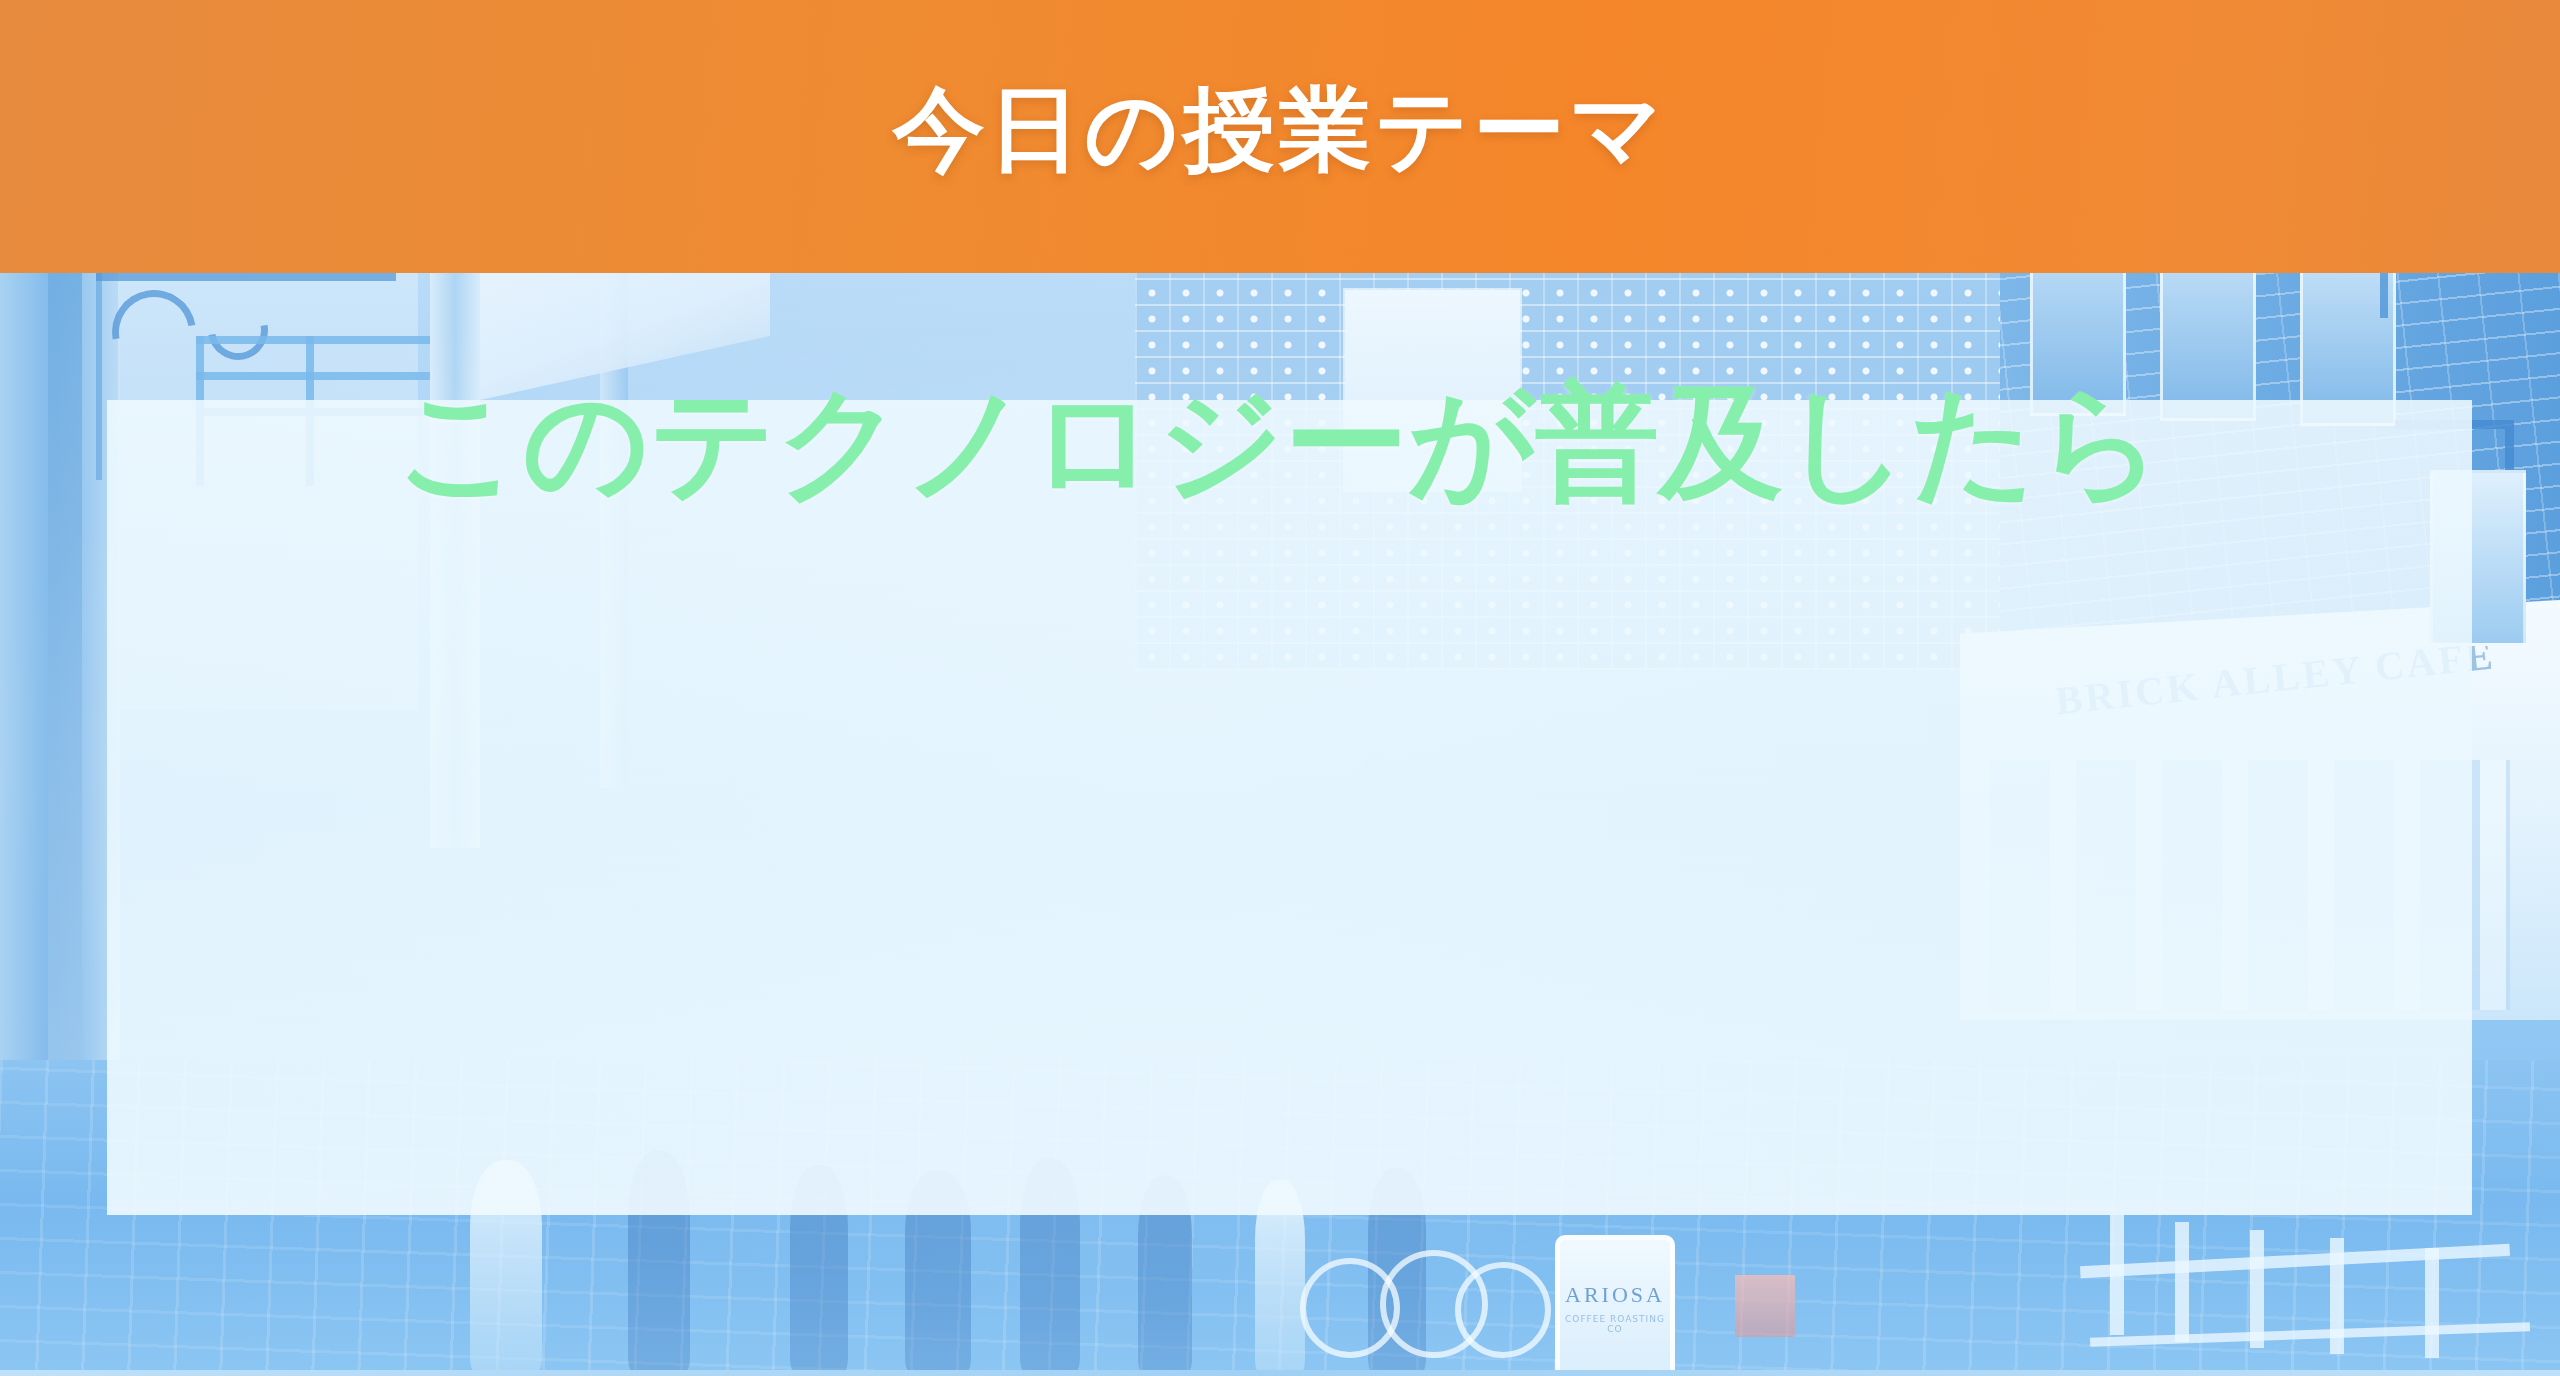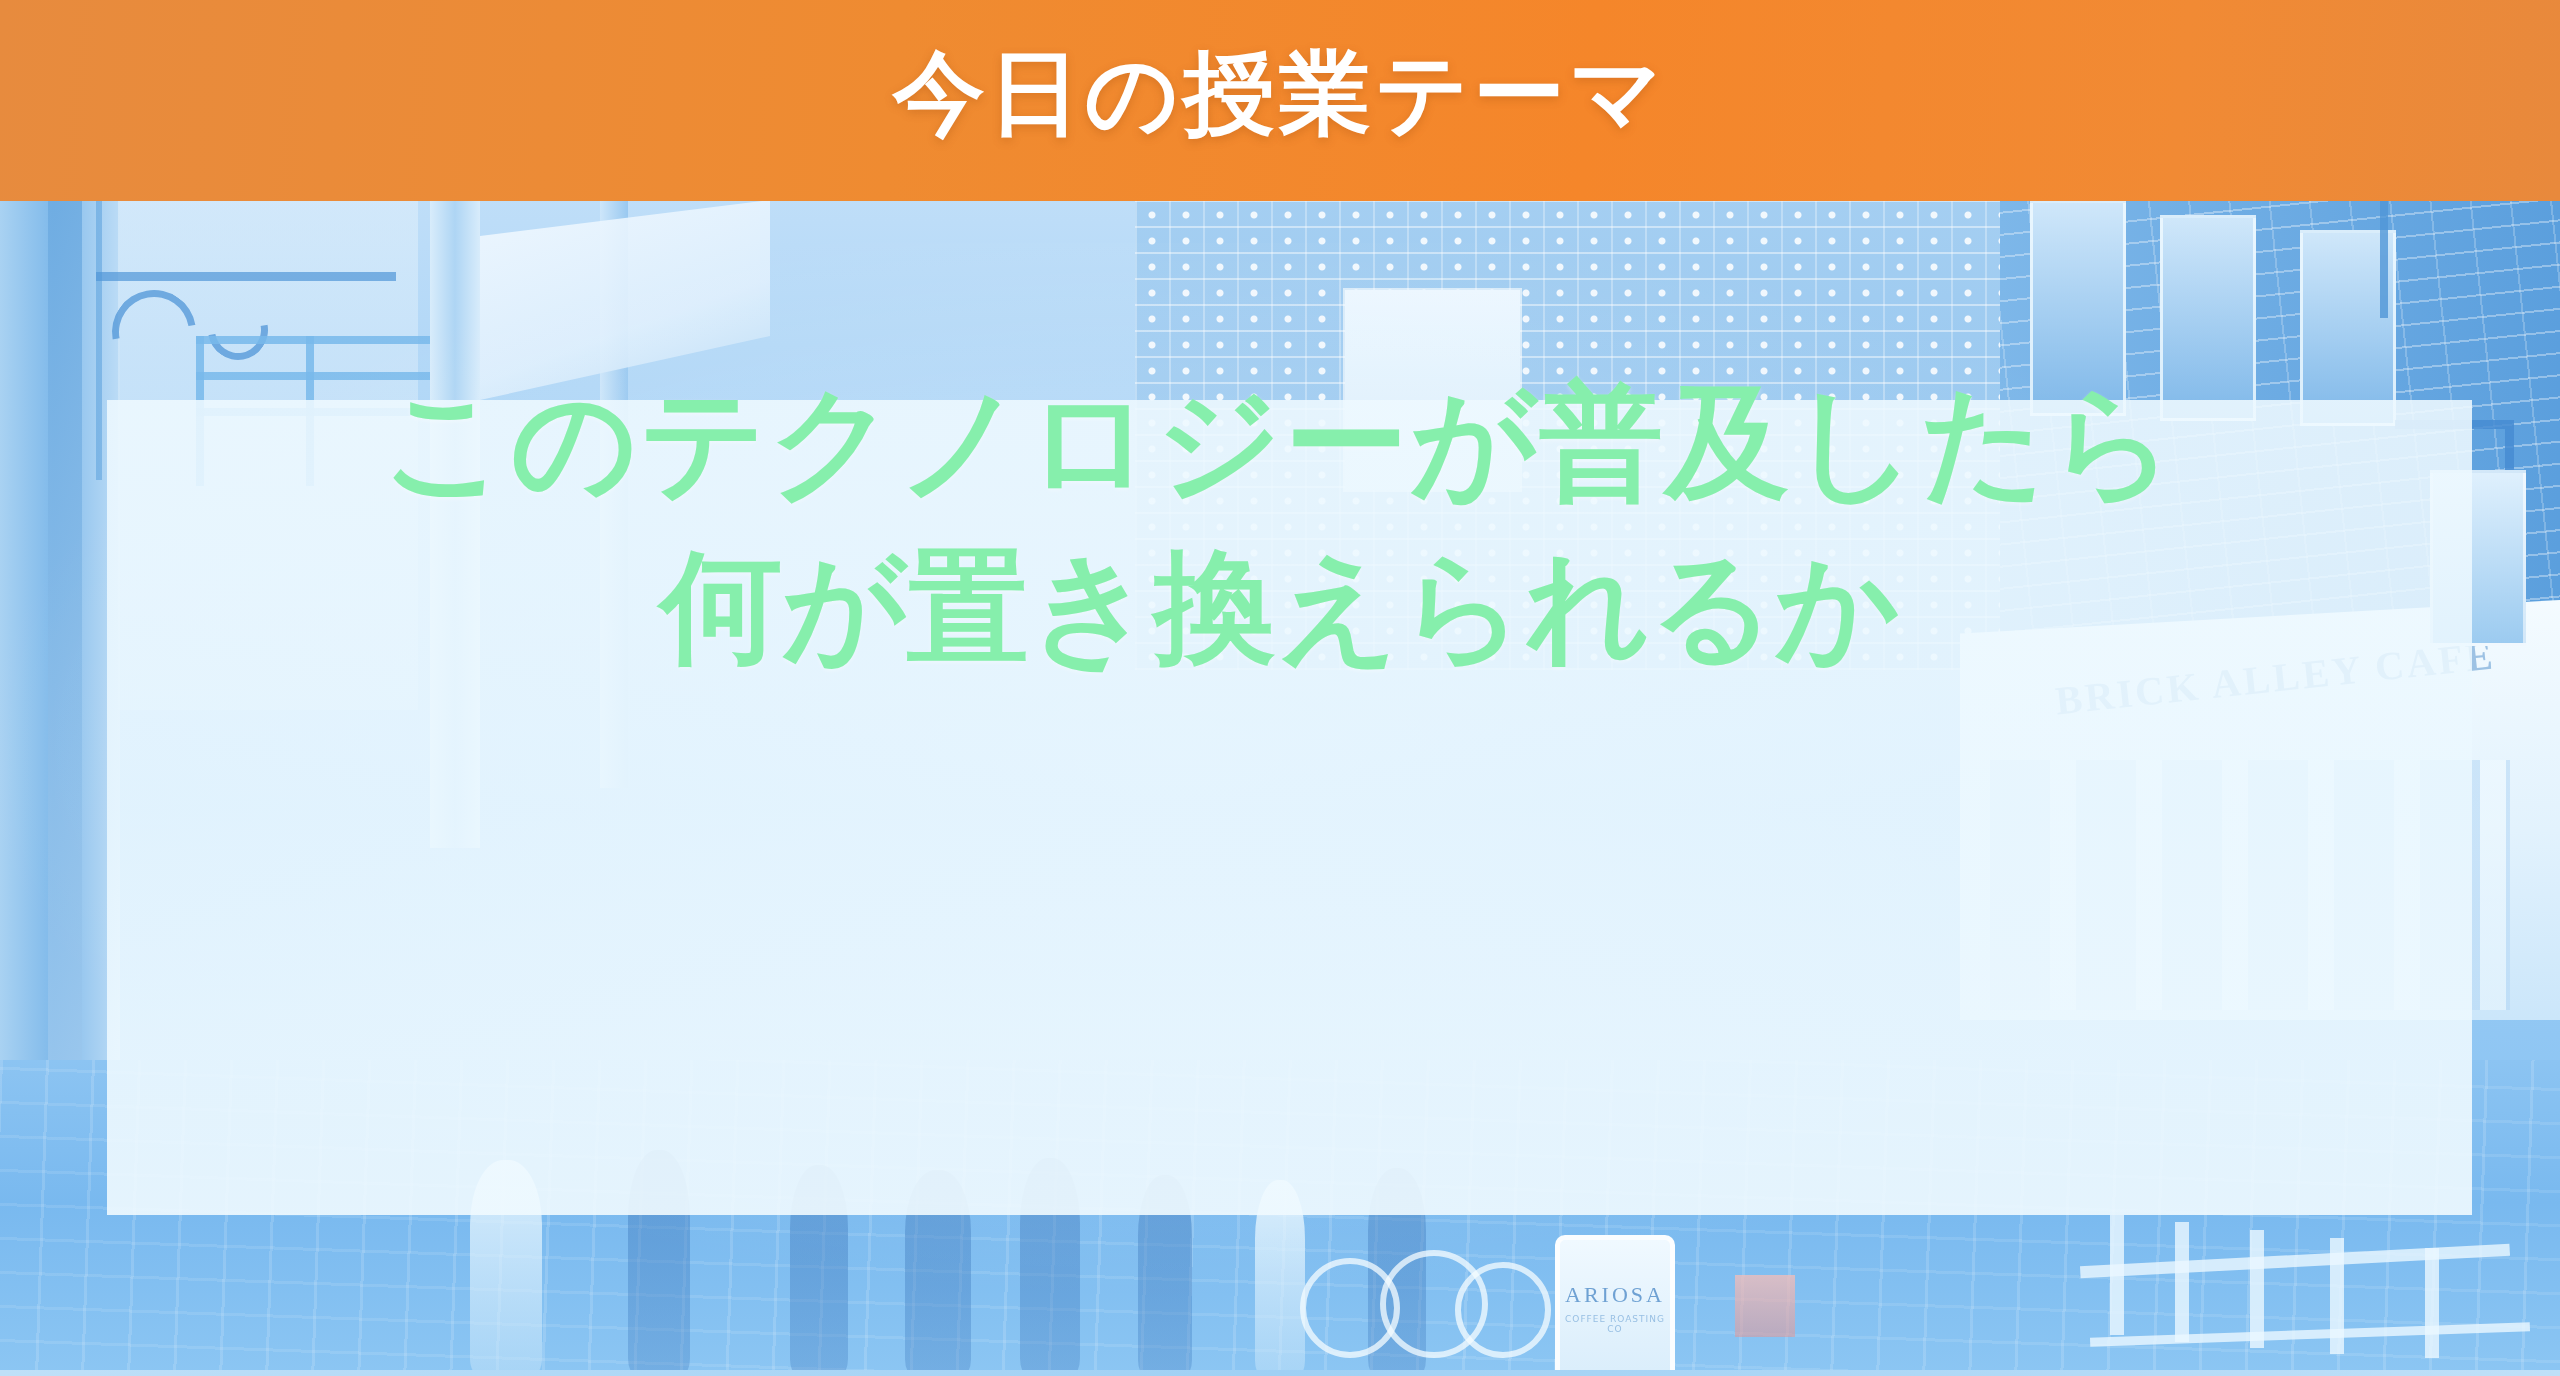--- a/index.html
+++ b/index.html
@@ -202,21 +202,21 @@
   }
   .redsign {
     position:absolute; left:1735px; top:1275px; width:60px; height:62px;
     background: linear-gradient(180deg, rgba(245,190,185,.75), rgba(225,150,150,.55));
   }
 
   
   .header {
     position: absolute;
     left: 0; top: 0;
-    width: 2560px; height: 201px;
+    width: 2560px; height: 273px;
     background: linear-gradient(95deg, #e78b3e 0%, #ef8b31 35%, #f5862a 62%, #f18a34 85%, #e8893c 100%);
     display: flex;
     align-items: center;
     justify-content: center;
     overflow: hidden;
   }
   .header-title {
     color: #ffffff;
     font-size: 92px;
     font-weight: 700;
@@ -331,20 +331,19 @@
 
     <div class="bottomline"></div>
   </div>
 
   <div class="bloom"></div>
 
   <div class="panel"></div>
 
   <div class="lines">
     <div class="line l1">このテクノロジーが普及したら</div>
-    <div class="line l3">何が置き換えられるか</div>
   </div>
 
   <div class="header">
     <div class="header-title">今日の授業テーマ</div>
   </div>
 
 </div>
 
 </body></html>

